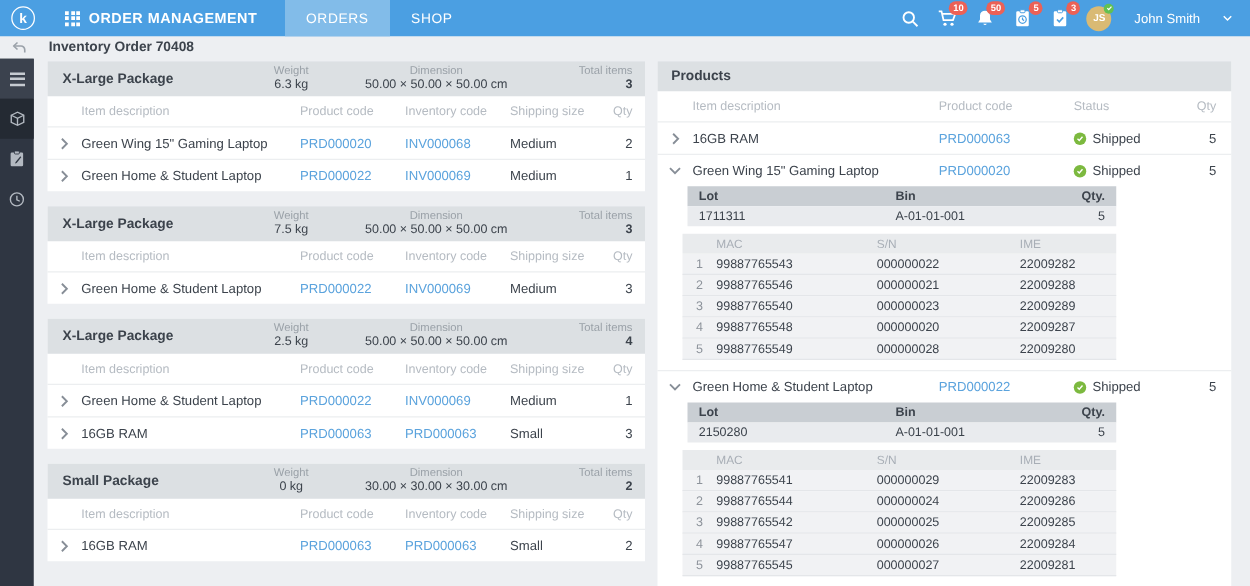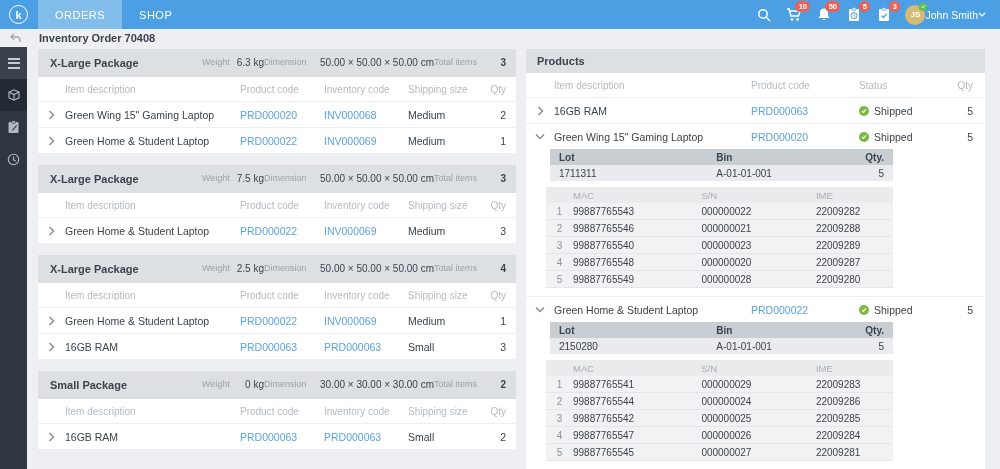--- a/index.html
+++ b/index.html
@@ -19,21 +19,21 @@
   .tab { display:flex; align-items:center; padding:0 17px; color:#fff;
     font-size:11px; letter-spacing:.5px; cursor:pointer; }
   .tab.active { background:#82bce9; }
   .tb-spacer { flex:1; }
   .tb-icons { display:flex; align-items:center; gap:13px; padding-right:10px; }
   .tb-ic { position:relative; width:17px; height:17px; display:flex;
     align-items:center; justify-content:center; cursor:pointer; }
   .badge { position:absolute; top:-5px; right:-8px; background:#ec6156; color:#fff;
     font-size:7.5px; font-weight:bold; border-radius:8px; padding:1.5px 3.5px;
     line-height:1; }
-  .user { display:flex; align-items:center; gap:0; cursor:pointer; padding-right:4px; }
+  .user { display:flex; align-items:center; gap:18px; cursor:pointer; padding-right:4px; }
   .avatar { position:relative; width:20px; height:20px; border-radius:50%;
     background:#d9ba74; color:#fff; font-size:8px; font-weight:bold;
     display:flex; align-items:center; justify-content:center; }
   .avatar-badge { position:absolute; top:-2px; right:-2px; width:8px; height:8px;
     background:#62c152; border-radius:50%; display:flex; align-items:center;
     justify-content:center; }
   .user-name { color:#fff; font-size:10.5px; }
 
   
   .crumb { height:18px; display:flex; align-items:center; gap:18px; padding-left:10px; }
@@ -51,21 +51,21 @@
   .main { flex:1; display:flex; gap:10px; padding:2px 15px 0 11px; }
   .col-left { width:478px; flex:none; }
   .col-right { flex:1; }
   .card { background:#fff; }
 
   
   .pkg { margin-bottom:12px; background:#fff; }
   .pkg-head { background:#dce0e3; height:28px; display:flex; align-items:center;
     padding:0 10px 0 12px; }
   .pkg-name { flex:1; font-size:11px; font-weight:bold; color:#3c434c; }
-  .stat { display:flex; justify-content:space-between; line-height:1.25; }
+  .stat { display:flex; flex-direction:column; justify-content:flex-start; line-height:1.25; }
   .stat-l { font-size:9px; color:#9aa1a8; }
   .stat-v { font-size:10px; color:#3c434c; }
   .stat.w { width:62px; text-align:center; }
   .stat.d { width:170px; text-align:center; }
   .stat.t { width:72px; text-align:right; }
   .stat.t .stat-v { font-weight:bold; }
 
   .cols, .row { display:flex; align-items:center; font-size:10px; }
   .cols { height:24px; color:#b5bbc2; }
   .row { height:26px; border-top:1px solid #eceef0; color:#3c434c; font-size:10.5px; }
@@ -104,20 +104,34 @@
   .s-sn { width:33%; }
   .s-ime { flex:1; }
 </style>
 </head>
 <body>
 
 <div class="topbar">
   <div class="logo-wrap">
     <div class="logo">k</div>
   </div>
+  <div class="app-title">
+    <span class="grid-icon">
+        <i></i>
+        <i></i>
+        <i></i>
+        <i></i>
+        <i></i>
+        <i></i>
+        <i></i>
+        <i></i>
+        <i></i>
+      </span>
+    <span>ORDER MANAGEMENT</span>
+  </div>
   <div class="tab active">ORDERS</div>
   <div class="tab">SHOP</div>
   <div class="tb-spacer"></div>
   <div class="tb-icons">
     <div class="tb-ic">
       <svg width="14" height="14" viewBox="0 0 14 14">
           <circle cx="6" cy="6" r="4.2" fill="none" stroke="#fff" stroke-width="1.5"></circle>
           <line x1="9.3" y1="9.3" x2="13" y2="13" stroke="#fff" stroke-width="1.5"></line>
         </svg>
     </div>

